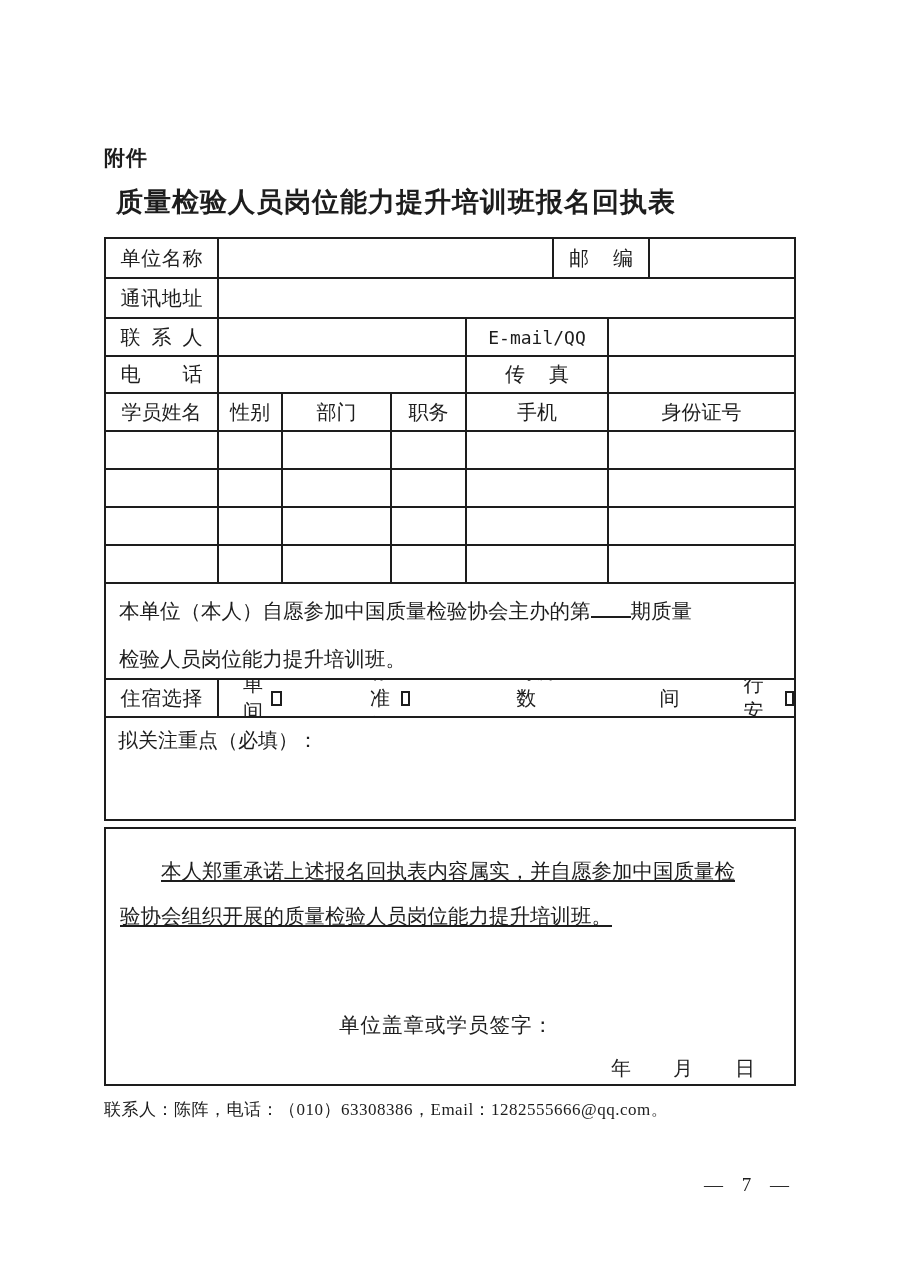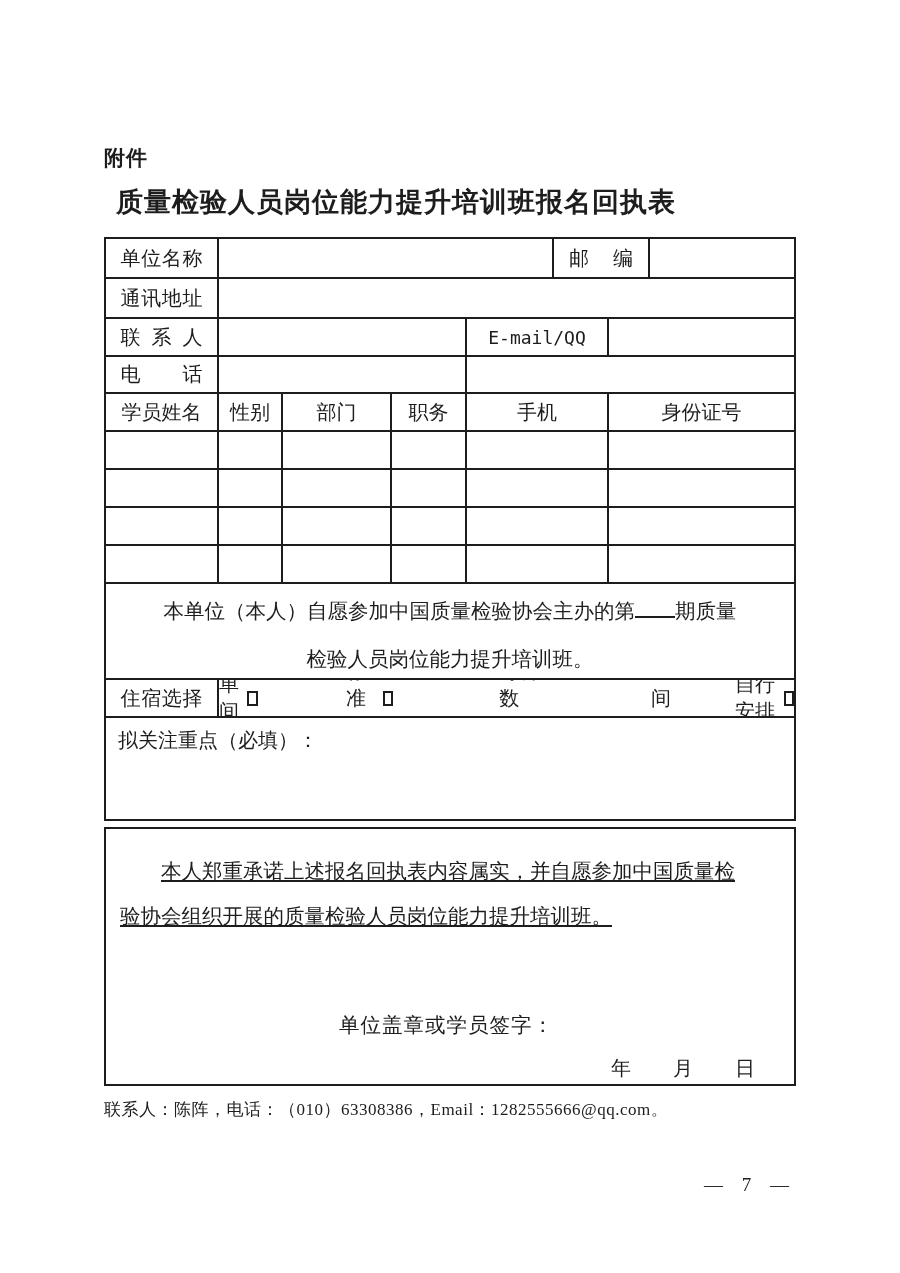--- a/index.html
+++ b/index.html
@@ -58,31 +58,31 @@
   .jlabel{display:inline-block;text-align:justify;text-align-last:justify;width:82px;}
   .jlabel.narrow{width:64px;}
   .mono{font-family:"DejaVu Sans Mono","Liberation Mono",monospace;font-size:18px;}
 
   
   .para-cell{
     display:block;
     padding:3px 13px 0 13px;
     line-height:48px;
     font-size:20.5px;
-    text-align:center;
+    text-align:left;
   }
   .indent{text-indent:2em;}
   .blank-underline{
     display:inline-block;width:40px;height:1.05em;
     border-bottom:2px solid #1d1d1d;
     vertical-align:baseline;
   }
 
   
-  .accom-cell{justify-content:flex-start;padding-left:0;gap:48px;}
+  .accom-cell{justify-content:flex-start;padding-left:24px;gap:48px;}
   .accom-item{display:inline-flex;align-items:center;}
   .checkbox{
     display:inline-block;width:15px;height:15px;
     border:2px solid #1d1d1d;box-sizing:border-box;
     margin-left:4px;
   }
   .mr40{margin-right:40px;} .mr58{margin-right:58px;}
   .mr44{margin-right:44px;} .mr16{margin-right:16px;}
 
   .focus-cell{align-items:flex-start;justify-content:flex-start;padding:9px 12px;font-size:20px;}
@@ -151,20 +151,23 @@
           <span class="mono">E-mail/QQ</span>
         </div>
       <div class="tcell grow"></div>
     </div>
 
     <div class="trow h37">
       <div class="tcell w113">
           <span class="jlabel">电话</span>
         </div>
       <div class="tcell w248"></div>
+      <div class="tcell w142">
+          <span class="jlabel narrow">传真</span>
+        </div>
       <div class="tcell grow"></div>
     </div>
 
     <div class="trow h38">
       <div class="tcell w113">
           <span>学员姓名</span>
         </div>
       <div class="tcell w64">
           <span>性别</span>
         </div>

